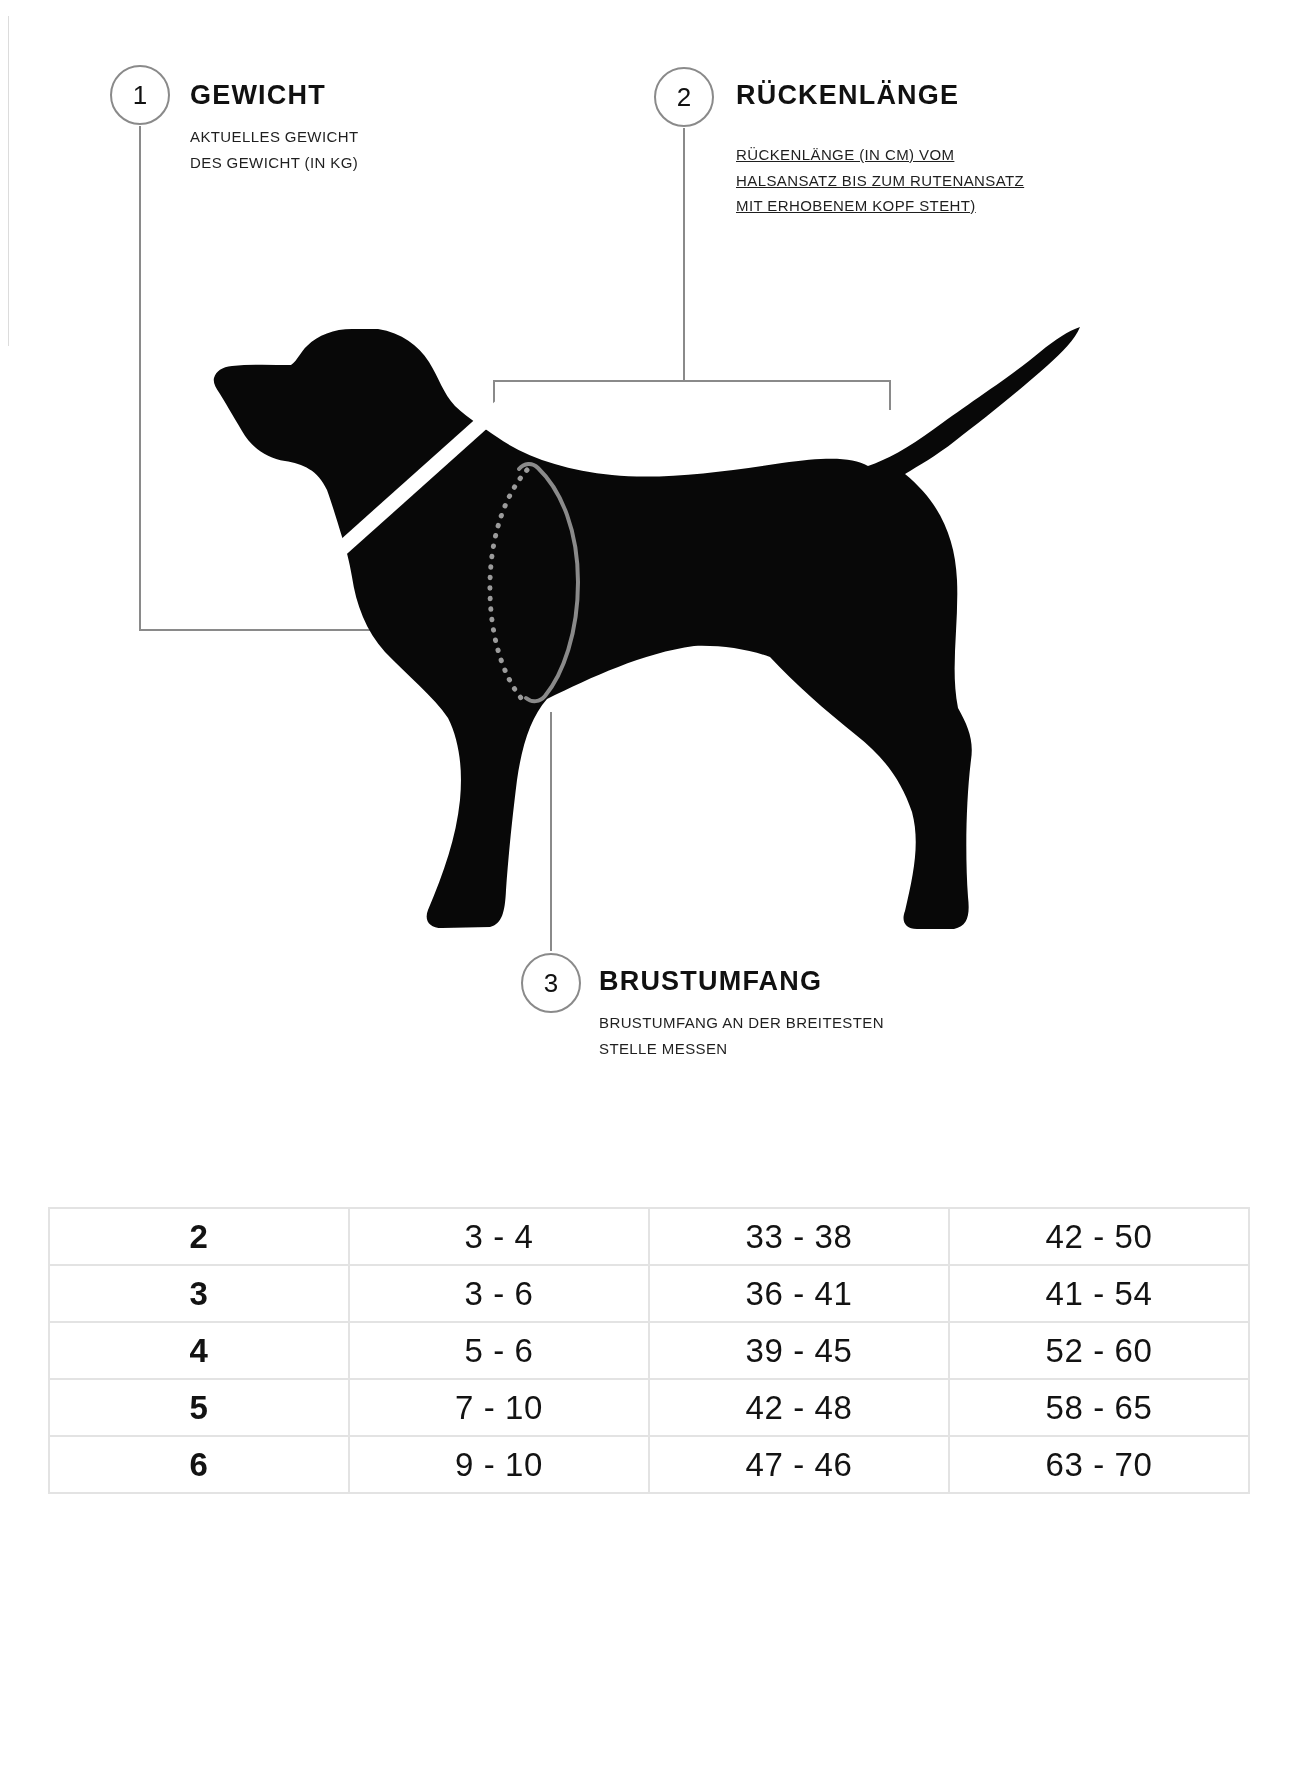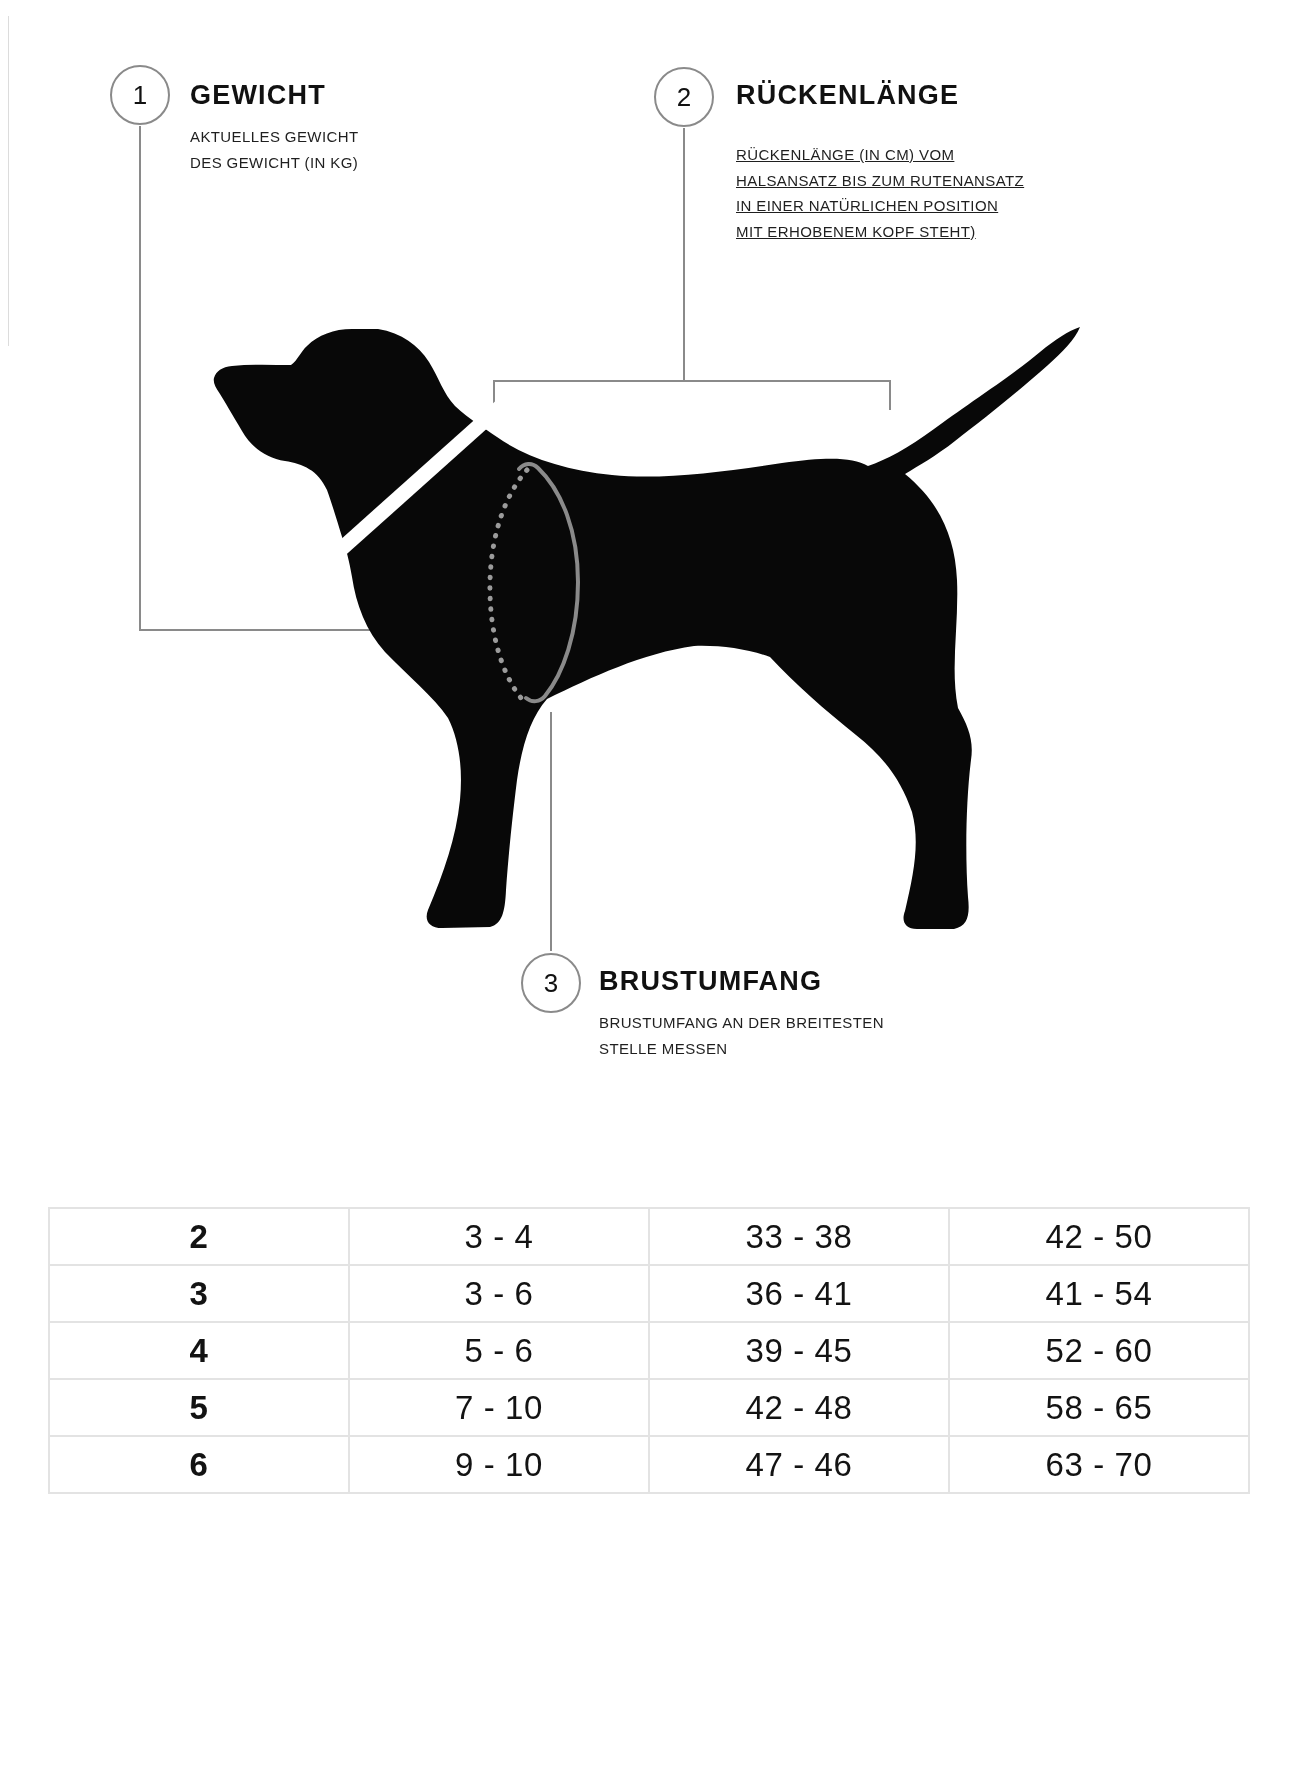--- a/index.html
+++ b/index.html
@@ -115,21 +115,20 @@
     <div>DES GEWICHT (IN KG)</div>
   </div>
 
   <div class="num-circle" style="left:654px;top:67px;">
     <span>2</span>
   </div>
   <div class="ann-title" style="left:736px;top:80px;">RÜCKENLÄNGE</div>
   <div class="ann-desc" style="left:736px;top:142px;text-decoration:underline;">
     <div>RÜCKENLÄNGE (IN CM) VOM</div>
     <div>HALSANSATZ BIS ZUM RUTENANSATZ</div>
-    <div>IN EINER NATÜRLICHEN POSITION</div>
     <div>MIT ERHOBENEM KOPF STEHT)</div>
   </div>
 
   <div class="num-circle" style="left:521px;top:953px;">
     <span>3</span>
   </div>
   <div class="ann-title" style="left:599px;top:966px;">BRUSTUMFANG</div>
   <div class="ann-desc" style="left:599px;top:1010px;">
     <div>BRUSTUMFANG AN DER BREITESTEN</div>
     <div>STELLE MESSEN</div>

